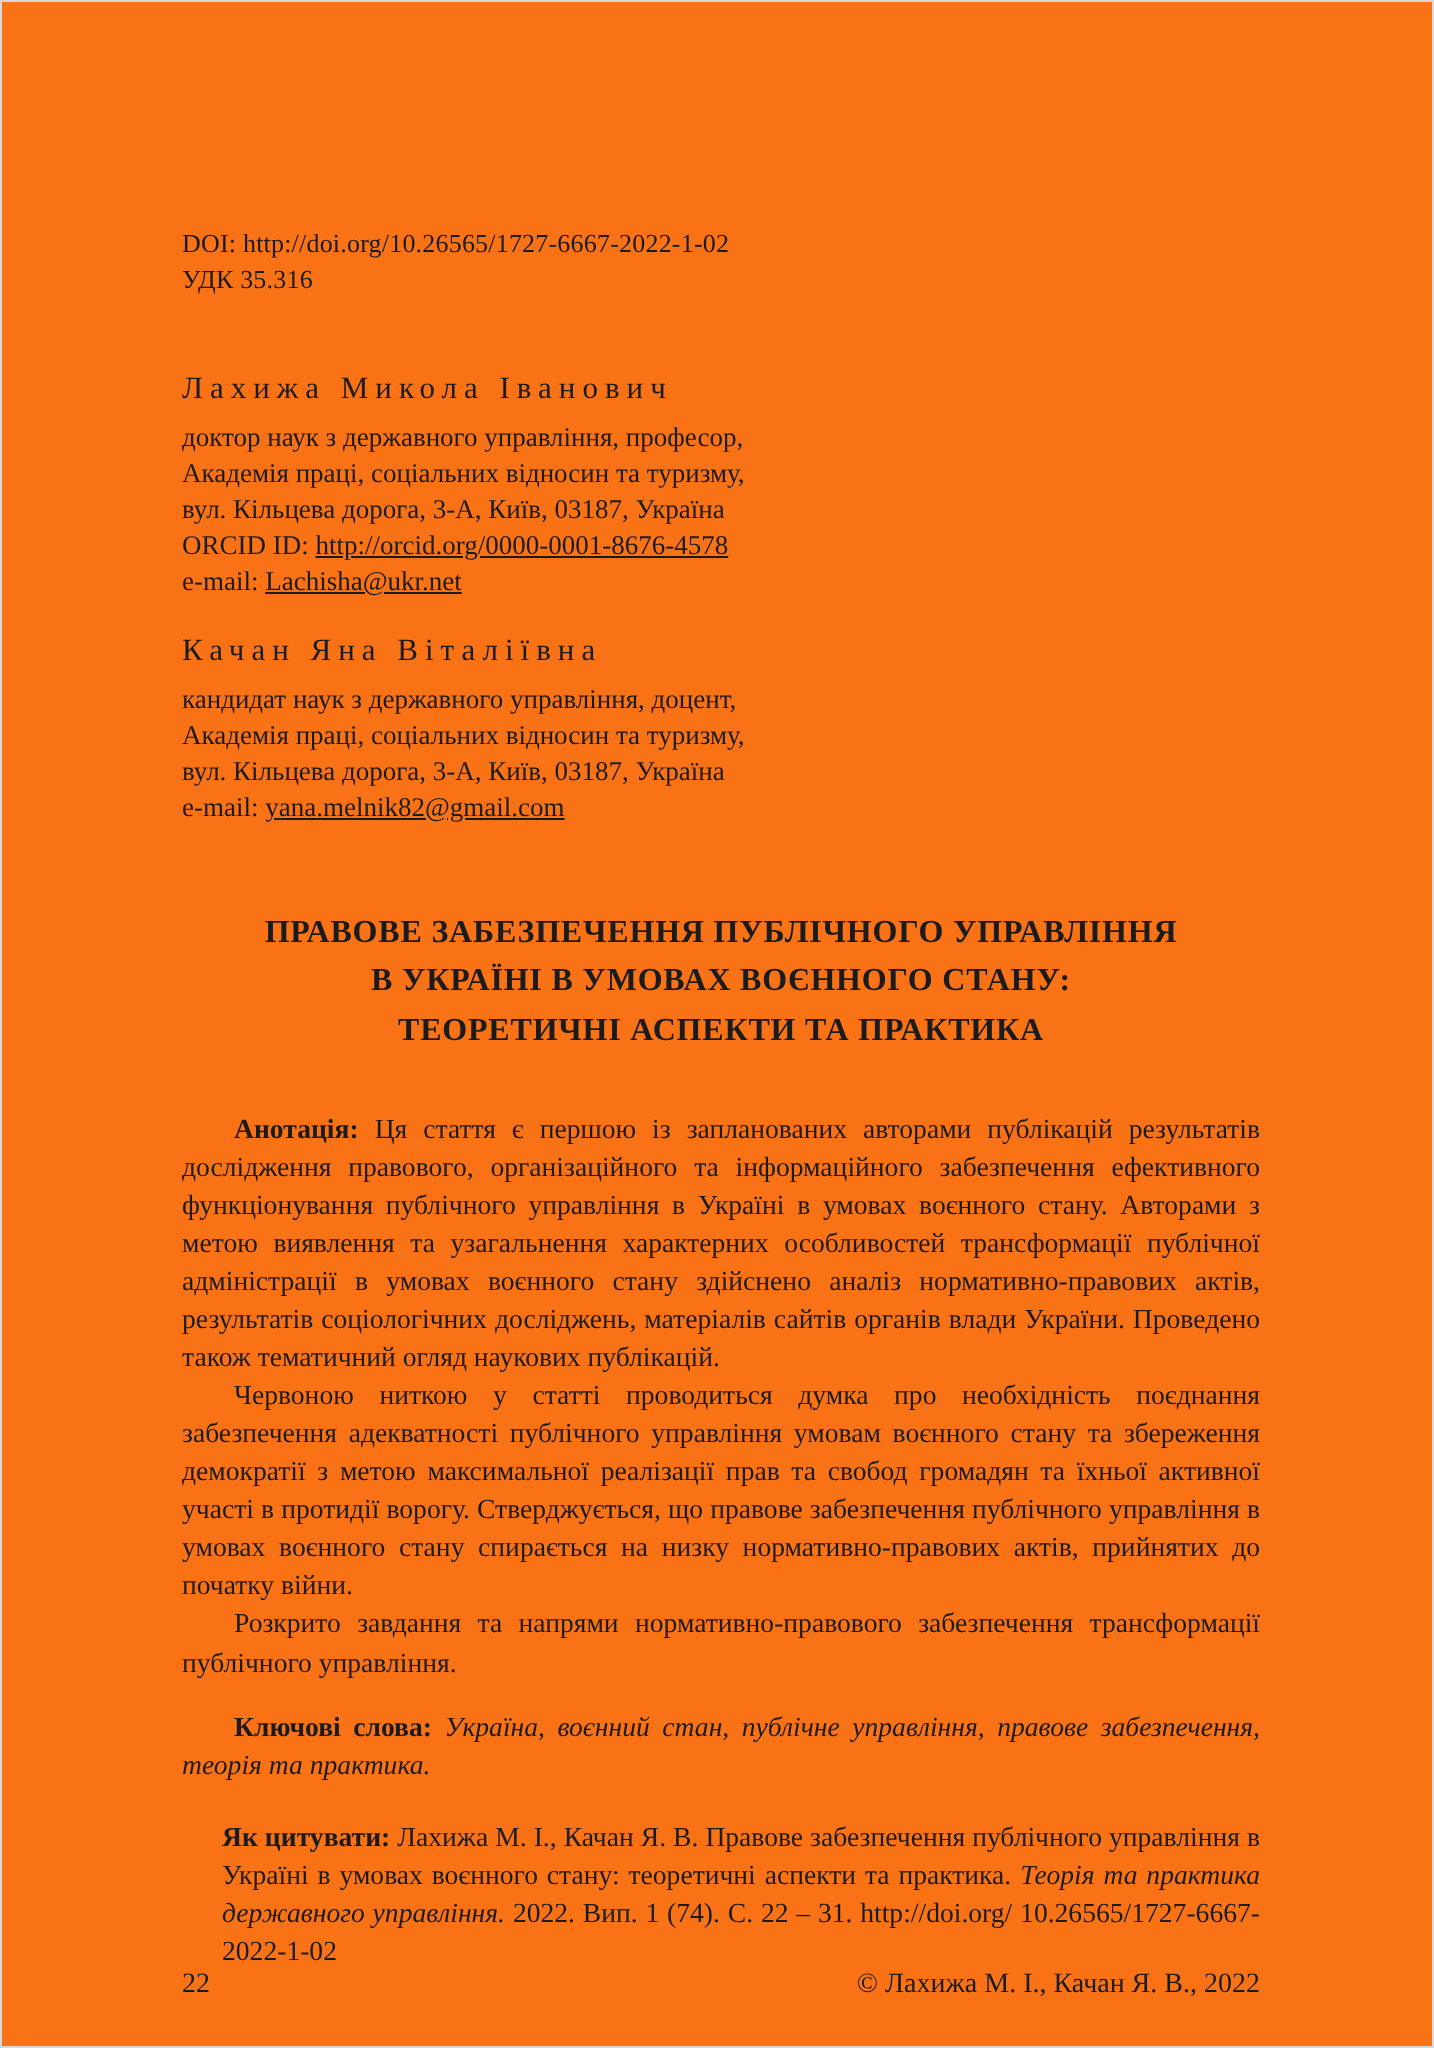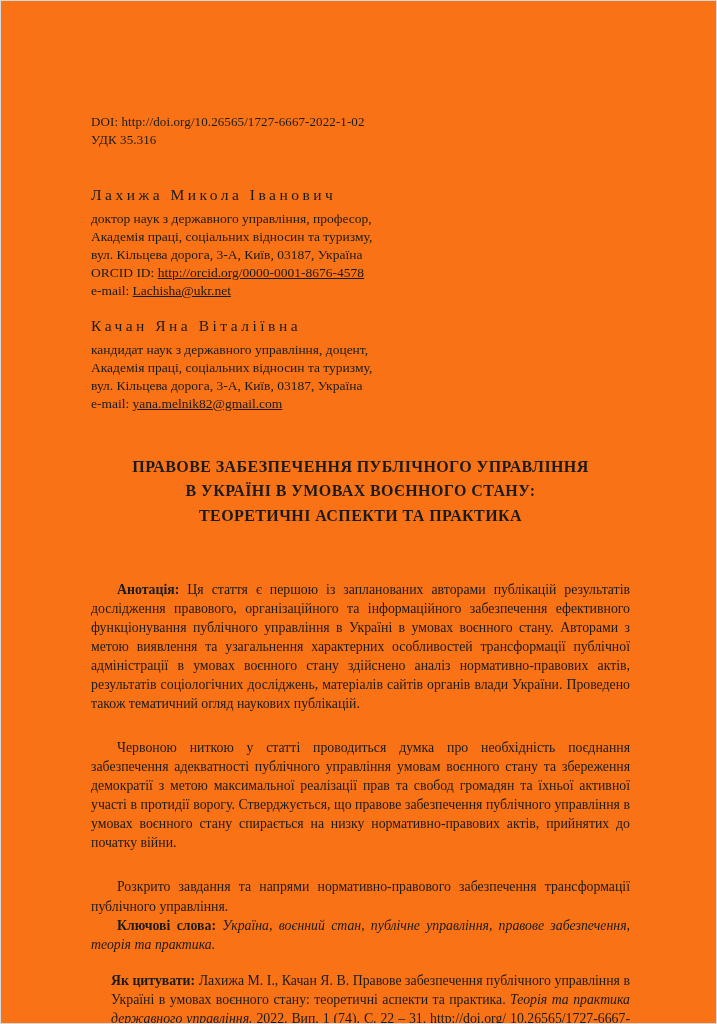--- a/index.html
+++ b/index.html
@@ -45,22 +45,22 @@
     line-height: 1.55;
     letter-spacing: 0.4px;
     margin: 6px 0 26px 0;
   }
 
   .abstract p, .keywords, .citation p {
     font-size: 13.8px;
     line-height: 1.38;
     text-align: justify;
   }
-  .abstract p { text-indent: 26px; margin-top: 25px; }
-  .keywords { text-indent: 26px; }
+  .abstract p { text-indent: 26px; }
+  .keywords { text-indent: 26px; margin-top: 13px; }
   .keywords .kw-text { font-style: italic; }
   .label-bold { font-weight: bold; }
 
   .citation { margin-top: 17px; margin-left: 20px; }
   .citation .journal { font-style: italic; }
 
   .page-footer {
     margin-top: auto;
     display: flex;
     justify-content: space-between;

